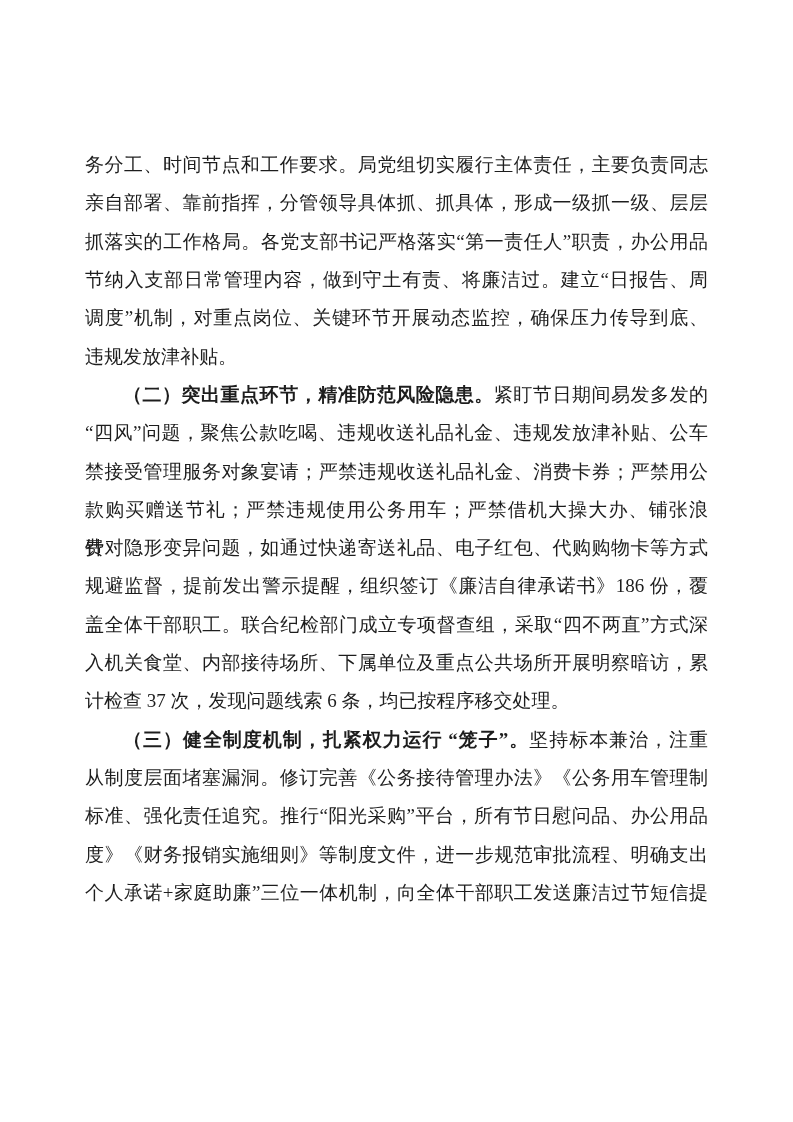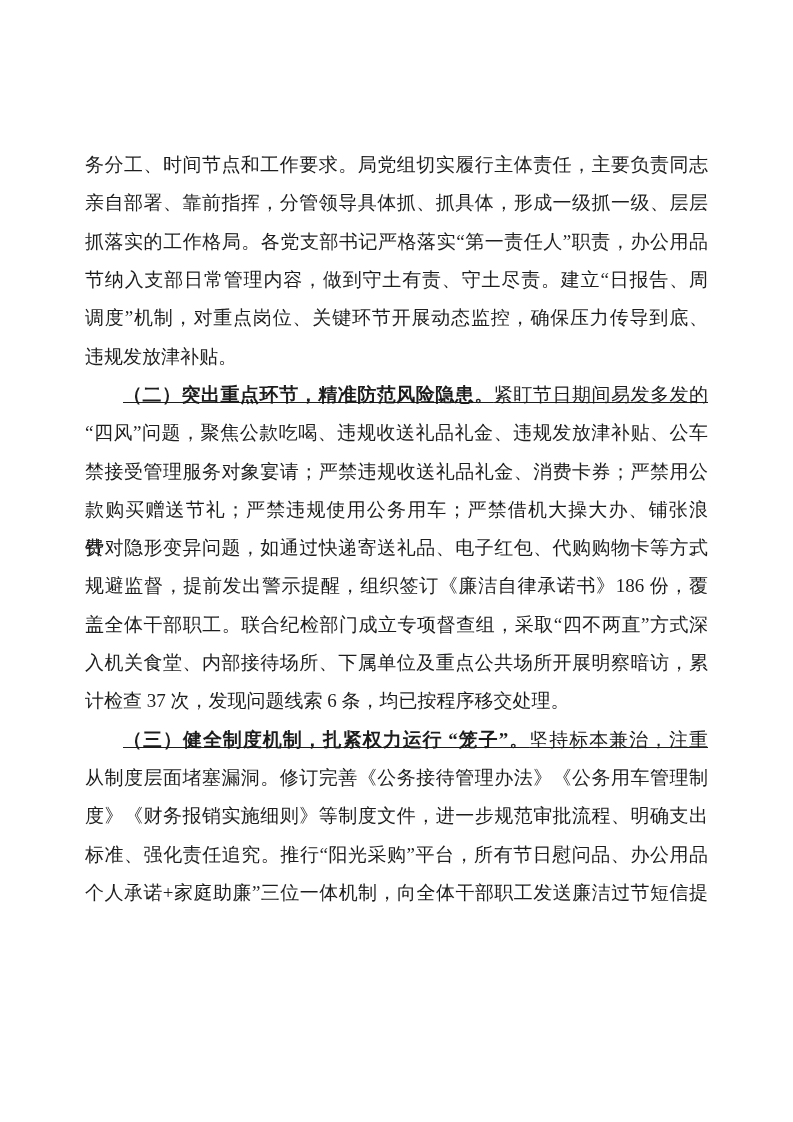--- a/index.html
+++ b/index.html
@@ -27,21 +27,20 @@
     height: 38.32px;
     line-height: 38.32px;
     text-align: justify;
     text-justify: inter-character;
   }
   .line.fill {
     text-align-last: justify;
   }
   .line.indent {
     padding-left: 38px;
-    text-decoration: underline;
   }
   .bold {
     font-weight: bold;
   }
   .footer {
     position: absolute;
     left: 135px;
     top: 1030px;
     font-size: 19px;
     line-height: 24px;
@@ -50,34 +49,34 @@
   }
 </style>
 </head>
 <body>
 
 <div class="page">
   <div class="doc-body">
       <div class="line fill"><span>务分工、时间节点和工作要求。局党组切实履行主体责任，主要负责同志</span></div>
       <div class="line fill"><span>亲自部署、靠前指挥，分管领导具体抓、抓具体，形成一级抓一级、层层</span></div>
       <div class="line fill"><span>抓落实的工作格局。各党支部书记严格落实“第一责任人”职责，办公用品</span></div>
-      <div class="line fill"><span>节纳入支部日常管理内容，做到守土有责、守土尽责。建立“日报告、周</span></div>
+      <div class="line fill"><span>节纳入支部日常管理内容，做到守土有责、将廉洁过。建立“日报告、周</span></div>
       <div class="line fill"><span>调度”机制，对重点岗位、关键环节开展动态监控，确保压力传导到底、</span></div>
       <div class="line"><span>违规发放津补贴。</span></div>
       <div class="line fill indent"><span class="bold">（二）突出重点环节，精准防范风险隐患。</span><span>紧盯节日期间易发多发的</span></div>
       <div class="line fill"><span>“四风”问题，聚焦公款吃喝、违规收送礼品礼金、违规发放津补贴、公车</span></div>
       <div class="line fill"><span>禁接受管理服务对象宴请；严禁违规收送礼品礼金、消费卡券；严禁用公</span></div>
       <div class="line fill"><span>款购买赠送节礼；严禁违规使用公务用车；严禁借机大操大办、铺张浪费。</span></div>
       <div class="line fill"><span>针对隐形变异问题，如通过快递寄送礼品、电子红包、代购购物卡等方式</span></div>
       <div class="line fill"><span>规避监督，提前发出警示提醒，组织签订《廉洁自律承诺书》186 份，覆</span></div>
       <div class="line fill"><span>盖全体干部职工。联合纪检部门成立专项督查组，采取“四不两直”方式深</span></div>
       <div class="line fill"><span>入机关食堂、内部接待场所、下属单位及重点公共场所开展明察暗访，累</span></div>
       <div class="line"><span>计检查 37 次，发现问题线索 6 条，均已按程序移交处理。</span></div>
       <div class="line fill indent"><span class="bold">（三）健全制度机制，扎紧权力运行 “笼子”。</span><span>坚持标本兼治，注重</span></div>
       <div class="line fill"><span>从制度层面堵塞漏洞。修订完善《公务接待管理办法》《公务用车管理制</span></div>
+      <div class="line fill"><span>标准、强化责任追究。推行“阳光采购”平台，所有节日慰问品、办公用品</span></div>
       <div class="line fill"><span>度》《财务报销实施细则》等制度文件，进一步规范审批流程、明确支出</span></div>
-      <div class="line fill"><span>标准、强化责任追究。推行“阳光采购”平台，所有节日慰问品、办公用品</span></div>
       <div class="line fill"><span>个人承诺+家庭助廉”三位一体机制，向全体干部职工发送廉洁过节短信提</span></div>
     </div>
   <div class="footer">
     <span>— 2 —</span>
   </div>
 </div>
 
 </body></html>

